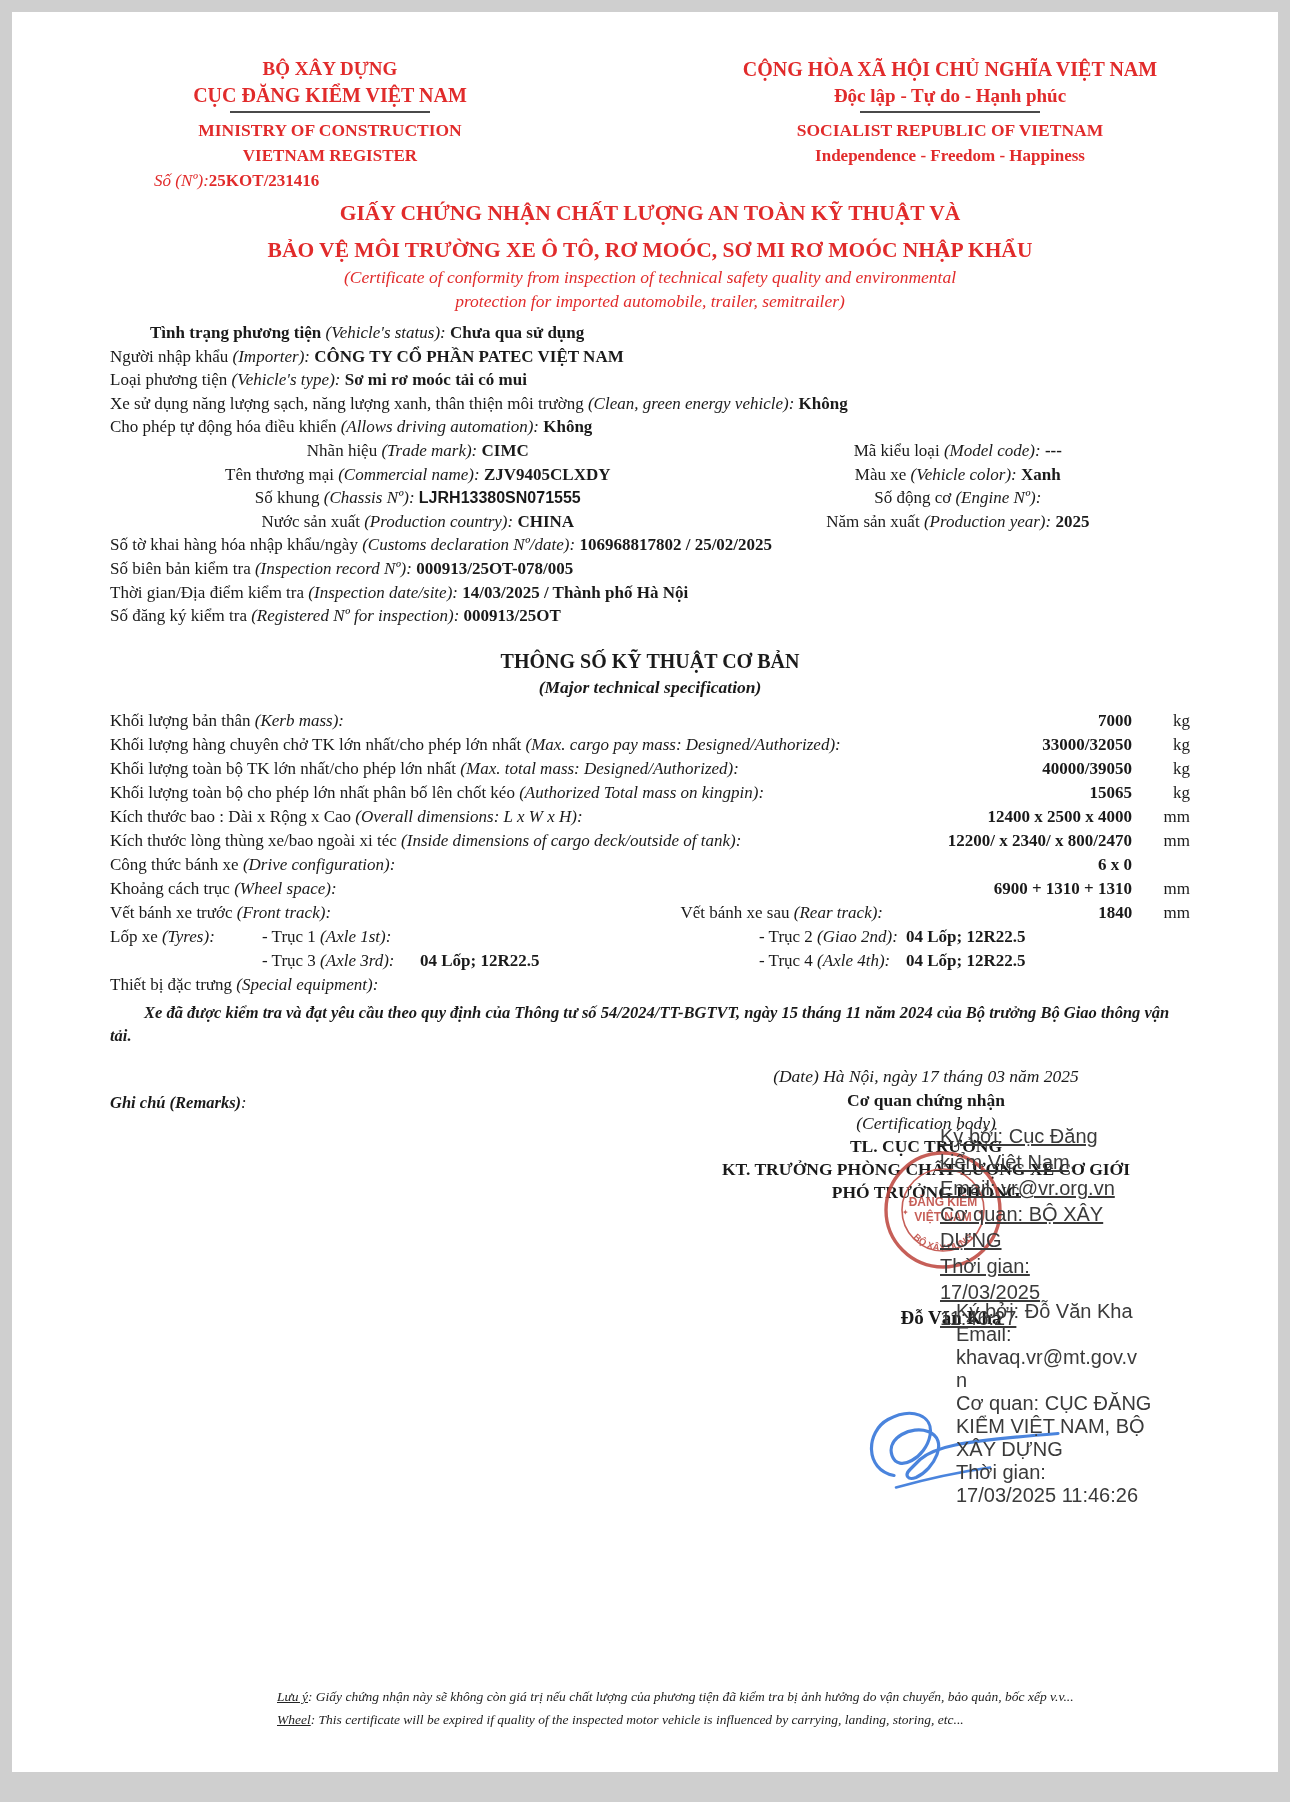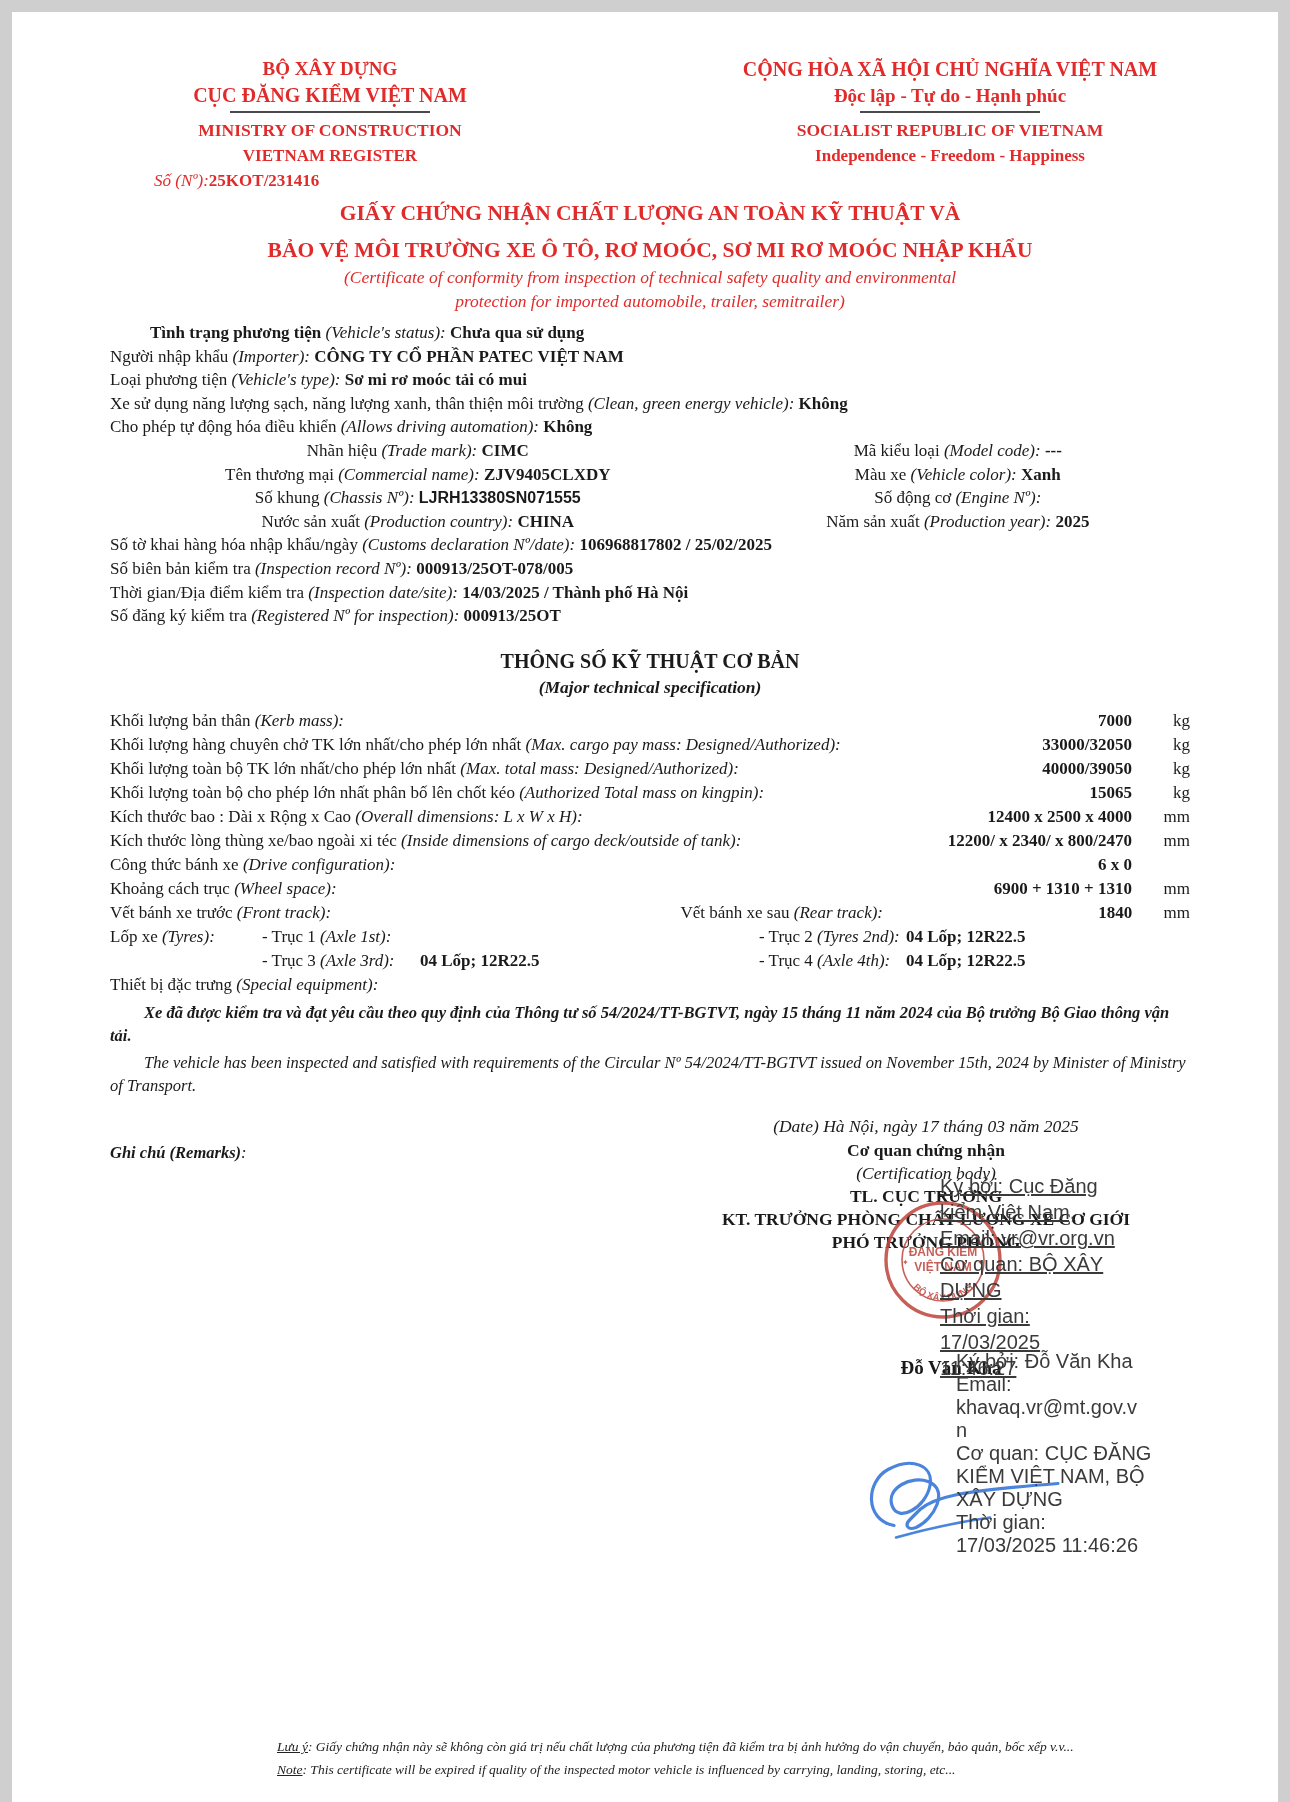--- a/index.html
+++ b/index.html
@@ -178,33 +178,32 @@
       <span class="tr-front"><span>Vết bánh xe trước</span> <span class="en">(Front track):</span></span>
       <span class="slbl"><span>Vết bánh xe sau</span> <span class="en">(Rear track):</span></span>
       <span class="sval">1840</span>
       <span class="sunit">mm</span>
     </div>
 
     <div class="tyres">
       <span><span>Lốp xe</span> <span class="en">(Tyres):</span></span>
       <span><span>- Trục 1</span> <span class="en">(Axle 1st):</span></span>
       <span class="tval"></span>
-      <span><span>- Trục 2</span> <span class="en">(Tyres 2nd):</span></span>
+      <span><span>- Trục 2</span> <span class="en">(Giao 2nd):</span></span>
       <span class="tval">04 Lốp; 12R22.5</span>
       <span></span>
       <span><span>- Trục 3</span> <span class="en">(Axle 3rd):</span></span>
       <span class="tval">04 Lốp; 12R22.5</span>
       <span><span>- Trục 4</span> <span class="en">(Axle 4th):</span></span>
       <span class="tval">04 Lốp; 12R22.5</span>
     </div>
 
     <div class="iline"><span>Thiết bị đặc trưng</span> <span class="en">(Special equipment):</span></div>
 
     <div class="comp-vn">Xe đã được kiểm tra và đạt yêu cầu theo quy định của Thông tư số 54/2024/TT-BGTVT, ngày 15 tháng 11 năm 2024 của Bộ trưởng Bộ Giao thông vận tải.</div>
-    <div class="comp-en">The vehicle has been inspected and satisfied with requirements of the Circular Nº 54/2024/TT-BGTVT issued on November 15th, 2024 by Minister of Ministry of Transport.</div>
 
     <div class="sign-section">
       <div class="remarks"><span class="rv">Ghi chú (Remarks)</span><span class="re">:</span></div>
 
       <div class="cert-block">
         <div class="date">(Date) Hà Nội, ngày 17 tháng 03 năm 2025</div>
         <div class="bvn">Cơ quan chứng nhận</div>
         <div class="ben">(Certification body)</div>
         <div class="bl">TL. CỤC TRƯỞNG</div>
         <div class="bl">KT. TRƯỞNG PHÒNG CHẤT LƯỢNG XE CƠ GIỚI</div>
@@ -250,17 +249,17 @@
           <div class="dline">Cơ quan:  CỤC ĐĂNG</div>
           <div class="dline">KIỂM VIỆT NAM,  BỘ</div>
           <div class="dline">XÂY DỰNG</div>
           <div class="dline">Thời gian:</div>
           <div class="dline">17/03/2025 11:46:26</div>
         </div>
     </div>
 
     <div class="footer">
       <div><span class="flabel">Lưu ý</span><span>: Giấy chứng nhận này sẽ không còn giá trị nếu chất lượng của phương tiện đã kiểm tra bị ảnh hưởng do vận chuyển, bảo quản, bốc xếp v.v...</span></div>
-      <div><span class="flabel">Note</span><span>: This certificate will be expired if quality of the inspected motor vehicle is influenced by carrying, landing, storing, etc...</span></div>
+      <div><span class="flabel">Wheel</span><span>: This certificate will be expired if quality of the inspected motor vehicle is influenced by carrying, landing, storing, etc...</span></div>
     </div>
 
   </div>
 </div>
 
 </body></html>

